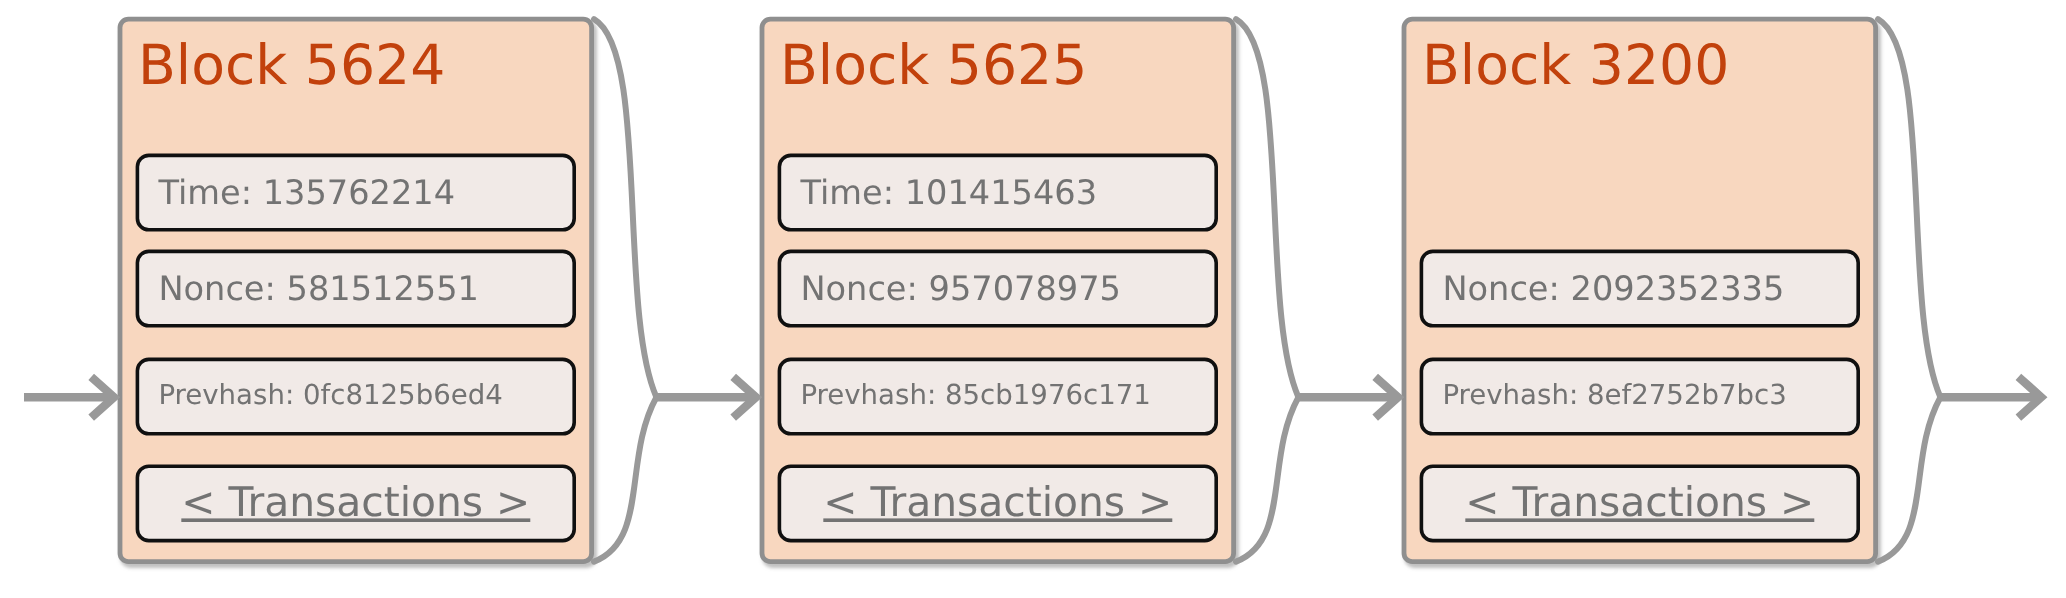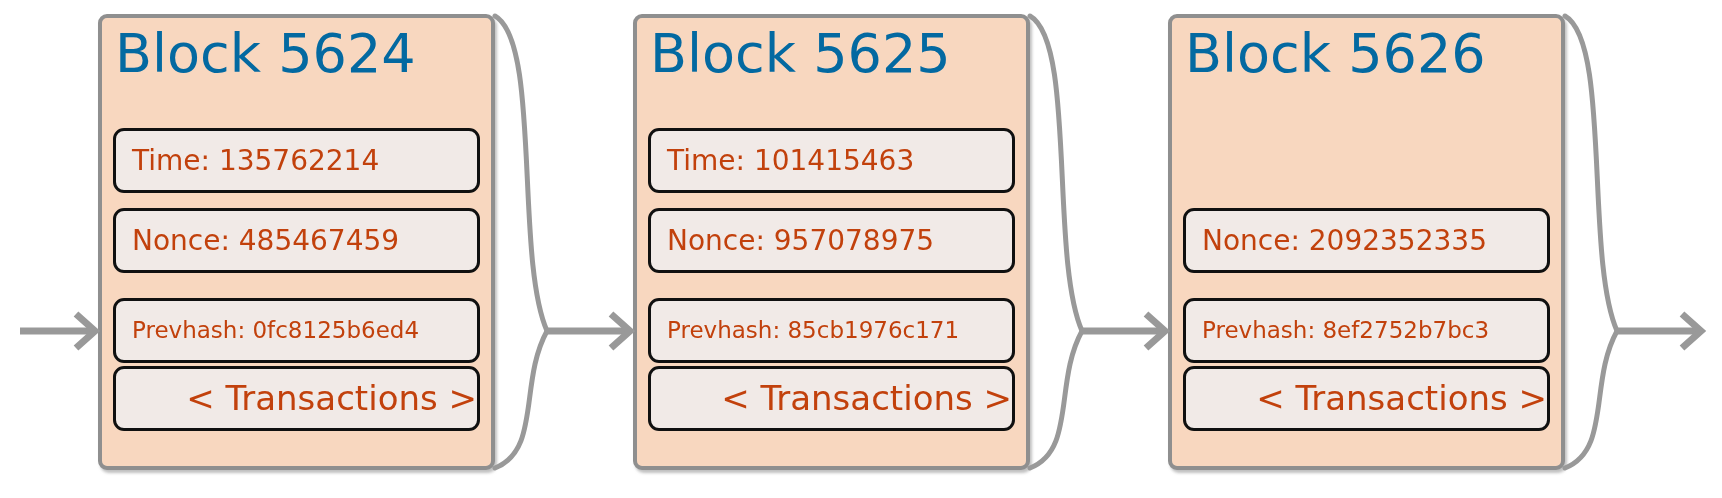--- a/index.html
+++ b/index.html
@@ -22,81 +22,82 @@
     border-radius: 9px;
     box-shadow: 2px 3px 3px rgba(140,140,140,0.55);
   }
   .block-1 { left: 98px; }
   .block-2 { left: 633px; }
   .block-3 { left: 1168px; }
   .block-title {
     position: absolute;
     top: 8px;
     left: 13px;
-    font-size: 54px;
+    font-size: 46px;
     line-height: 56px;
-    color: #0369a1;
+    color: #c2410c;
     white-space: nowrap;
   }
   .field {
     position: absolute;
     left: 11px;
     width: 367px;
     height: 65px;
     box-sizing: border-box;
     background: #f1eae7;
     border: 3px solid #101010;
     border-radius: 11px;
     font-size: 28px;
     line-height: 59px;
-    color: #c2410c;
+    color: #737373;
     padding-left: 16px;
     white-space: nowrap;
     overflow: hidden;
   }
   .f-time     { top: 110px; }
   .f-nonce    { top: 190px; }
   .f-prevhash { top: 280px; font-size: 23px; }
   .f-tx {
-    top: 348px;
-    text-align: right;
+    top: 369px;
+    text-align: center;
     padding-left: 0;
     font-size: 34px;
+    text-decoration: underline;
   }
   .connector-layer {
     position: absolute;
     top: 0; left: 0;
     width: 1722px;
     height: 498px;
     pointer-events: none;
   }
 </style>
 </head>
 <body>
 
 <div class="canvas">
 
   <div class="block block-1">
     <div class="block-title">Block 5624</div>
     <div class="field f-time"><span>Time:</span> <span>135762214</span></div>
-    <div class="field f-nonce"><span>Nonce:</span> <span>485467459</span></div>
+    <div class="field f-nonce"><span>Nonce:</span> <span>581512551</span></div>
     <div class="field f-prevhash"><span>Prevhash:</span> <span>0fc8125b6ed4</span></div>
     <div class="field f-tx"><span>&lt; Transactions &gt;</span></div>
   </div>
 
   <div class="block block-2">
     <div class="block-title">Block 5625</div>
     <div class="field f-time"><span>Time:</span> <span>101415463</span></div>
     <div class="field f-nonce"><span>Nonce:</span> <span>957078975</span></div>
     <div class="field f-prevhash"><span>Prevhash:</span> <span>85cb1976c171</span></div>
     <div class="field f-tx"><span>&lt; Transactions &gt;</span></div>
   </div>
 
   <div class="block block-3">
-    <div class="block-title">Block 5626</div>
+    <div class="block-title">Block 3200</div>
     <div class="field f-nonce"><span>Nonce:</span> <span>2092352335</span></div>
     <div class="field f-prevhash"><span>Prevhash:</span> <span>8ef2752b7bc3</span></div>
     <div class="field f-tx"><span>&lt; Transactions &gt;</span></div>
   </div>
 
   <svg class="connector-layer" width="1722" height="498" viewBox="0 0 1722 498" fill="none" stroke="#999999" xmlns="http://www.w3.org/2000/svg">
 
     <g>
       <line x1="20" y1="331" x2="91" y2="331" stroke-width="7"></line>
       <polyline points="76,314 95,331 76,348" stroke-width="7"></polyline>

